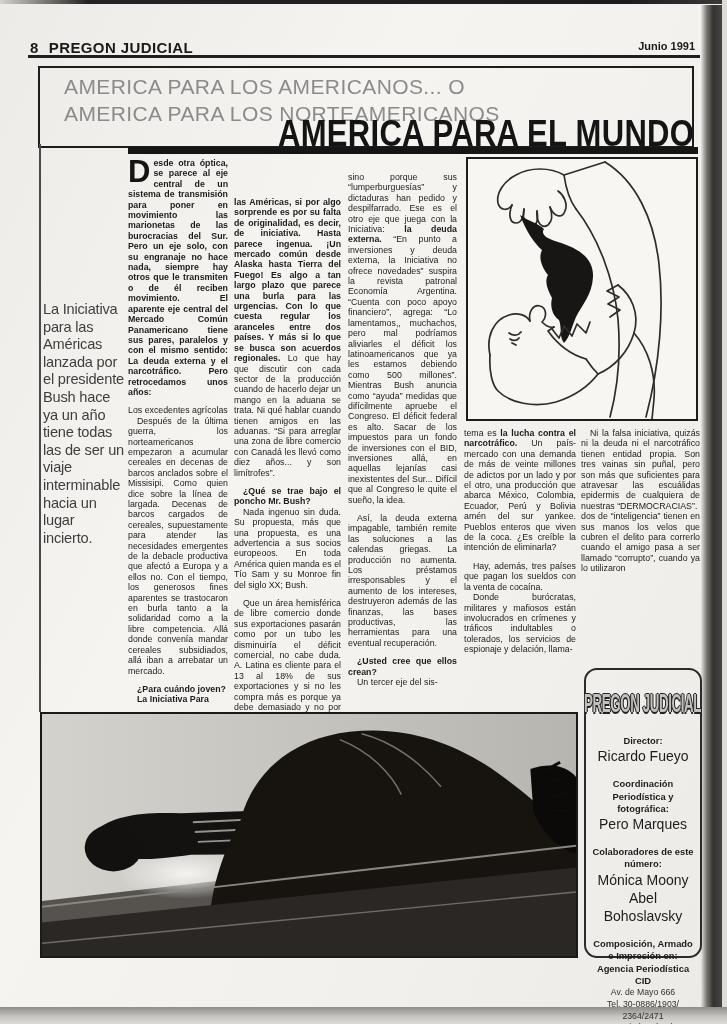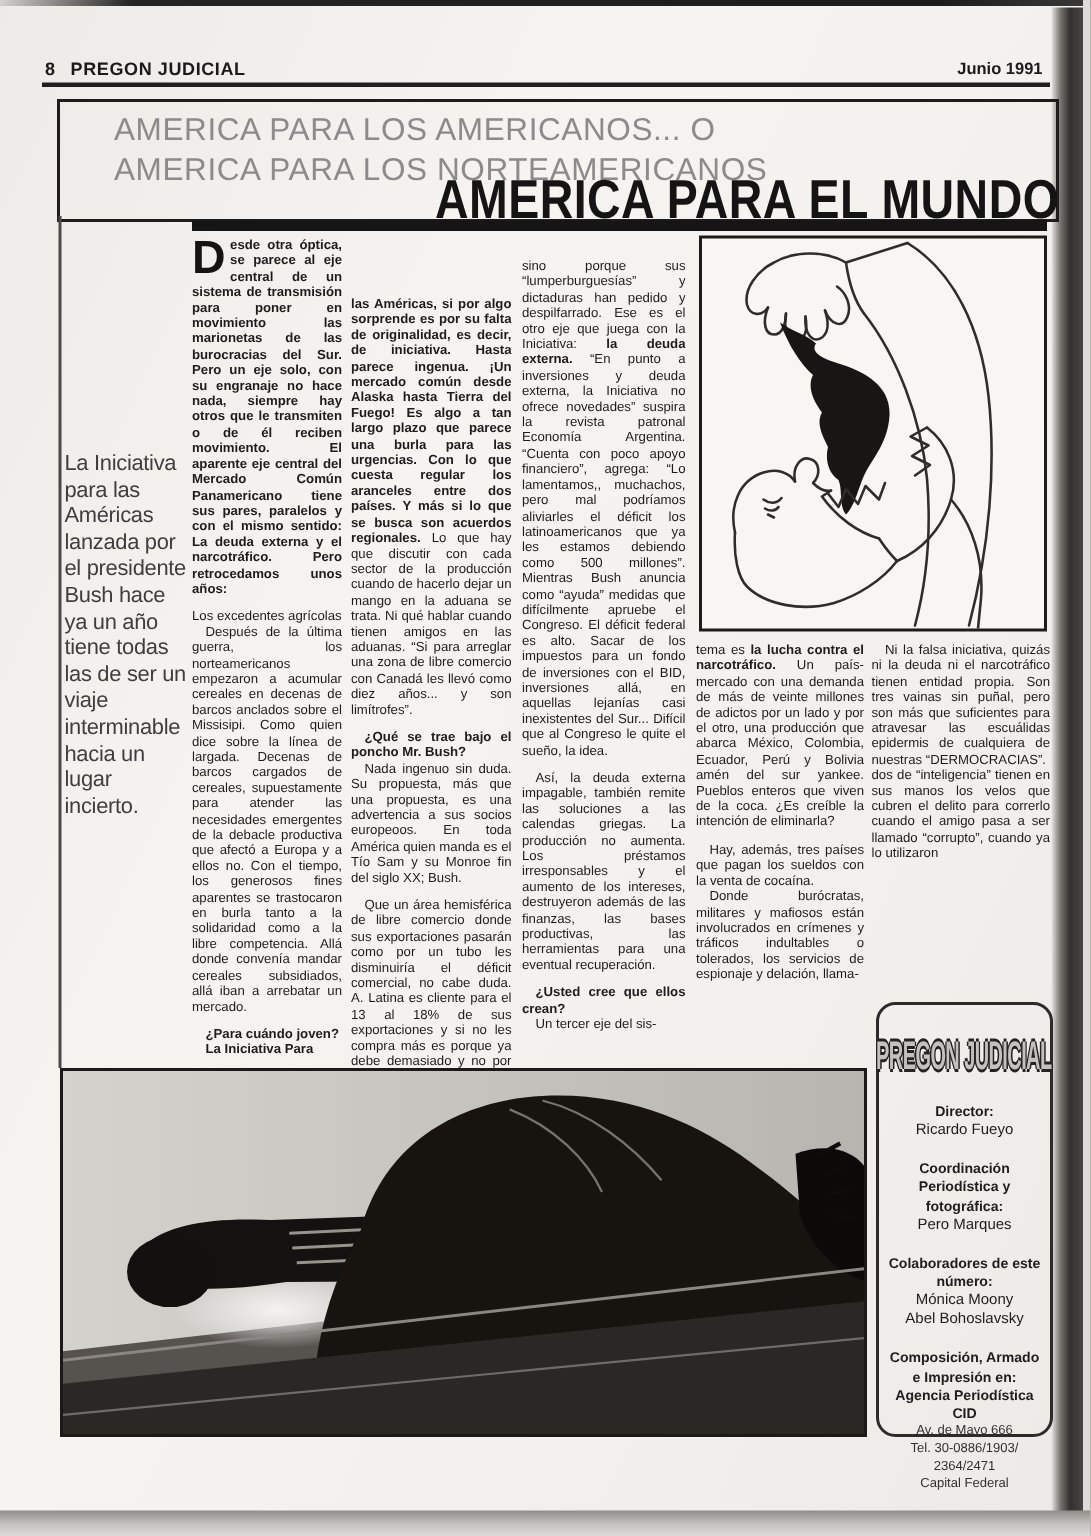--- a/index.html
+++ b/index.html
@@ -8,27 +8,27 @@
         font-family:"Liberation Sans",sans-serif;color:#1d1d1d;}
   
   .scan-top{position:absolute;left:0;top:0;width:727px;height:4px;
         background:linear-gradient(to right,rgba(30,30,30,.12),#242424 12%,#1c1c1c 86%,#3a3a3a);}
   .scan-right{position:absolute;left:701px;top:5px;width:21px;height:1003px;
         background:linear-gradient(to right,#e6e4e0 0%,#787571 28%,#33312f 58%,#474543 100%);}
   .scan-right-sliver{position:absolute;left:722px;top:0;width:5px;height:1024px;background:#dedcd8;}
   .scan-bottom{position:absolute;left:0;top:1007px;width:727px;height:17px;
         background:linear-gradient(to bottom,#8f8d89,#c6c4c0 55%,#dddbd7);}
   
-  .hdr-left{position:absolute;left:30px;top:39px;font-size:12px;font-weight:700;letter-spacing:.4px;color:#1a1a1a;}
+  .hdr-left{position:absolute;left:30px;top:39px;font-size:15px;font-weight:700;letter-spacing:.4px;color:#1a1a1a;}
   .hdr-left .pgnum{margin-right:10px;}
   .hdr-right{position:absolute;right:32px;top:40px;font-size:11px;font-weight:700;color:#1a1a1a;}
   .hdr-rule{position:absolute;left:28px;top:55px;width:672px;height:2.5px;background:#1f1f1f;}
   
   .headline-box{position:absolute;left:38px;top:66px;width:652px;height:78px;
-        border:2px solid #1d1d1d;background:transparent;overflow:visible;padding-left:12px;}
+        border:2px solid #1d1d1d;background:transparent;overflow:visible;}
   .kicker{margin:6px 0 0 24px;font-size:21px;line-height:25px;color:#8b8b8b;letter-spacing:.4px;white-space:nowrap;}
   .kicker.k2{margin-top:2px;}
   .big-title{margin:-7px 0 0 238px;font-size:31px;font-weight:700;color:#141414;
         letter-spacing:.3px;white-space:nowrap;transform:scaleY(1.18);transform-origin:left bottom;}
   .title-bar{position:absolute;left:128px;top:147px;width:570px;height:7px;background:#151515;}
   
   .left-rule{position:absolute;left:39px;top:144px;width:1.5px;height:568px;background:#4a4a4a;}
   .pull-quote{position:absolute;left:43px;top:301px;width:81px;font-size:14.6px;line-height:17.6px;
         color:#3e3e3e;letter-spacing:-.2px;}
   
@@ -54,21 +54,21 @@
   .photo-box svg{width:100%;height:100%;display:block;}
   
   .credits-box{position:absolute;left:584px;top:668px;width:118px;height:290px;border:2.5px solid #2b2b2b;
         border-radius:13px;box-sizing:border-box;padding:6px 5px;}
   .credits-logo-wrap{height:38px;display:flex;align-items:center;justify-content:center;margin-top:8px;}
   .credits-logo{font-weight:700;font-size:14px;letter-spacing:-.4px;white-space:nowrap;
         transform:scaleY(1.9) scaleX(.95);color:#c3c1bd;
         text-shadow:-1px 0 #232323,1px 0 #232323,0 -1px #232323,0 1px #232323;}
   .cred-sec{margin-top:13px;text-align:center;}
   .cred-h{font-weight:700;font-size:9.4px;line-height:1.3;}
-  .cred-b{font-size:10px;line-height:1.3;}
+  .cred-b{font-size:14px;line-height:1.3;}
   .cred-n{font-size:8.7px;line-height:1.35;color:#313131;}
 </style>
 </head>
 <body>
 
 <div class="page">
   <div class="scan-top"></div>
   <div class="scan-right"></div>
   <div class="scan-right-sliver"></div>
   <div class="scan-bottom"></div>

